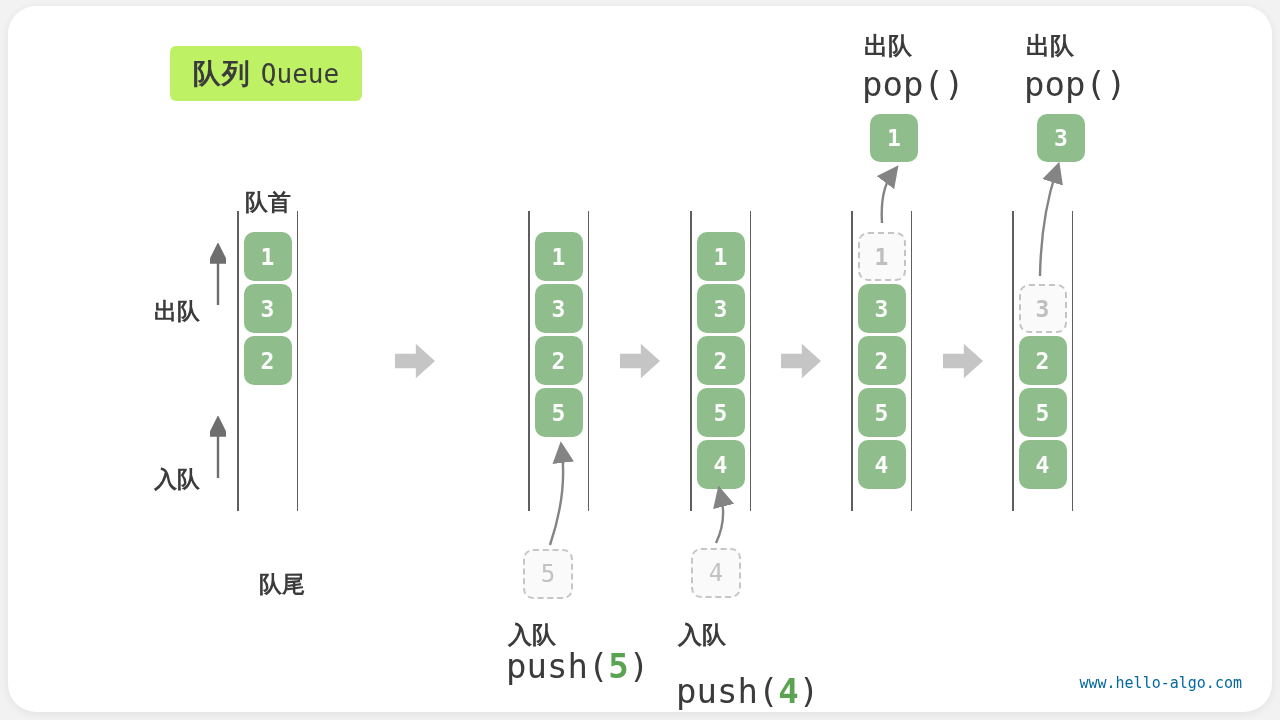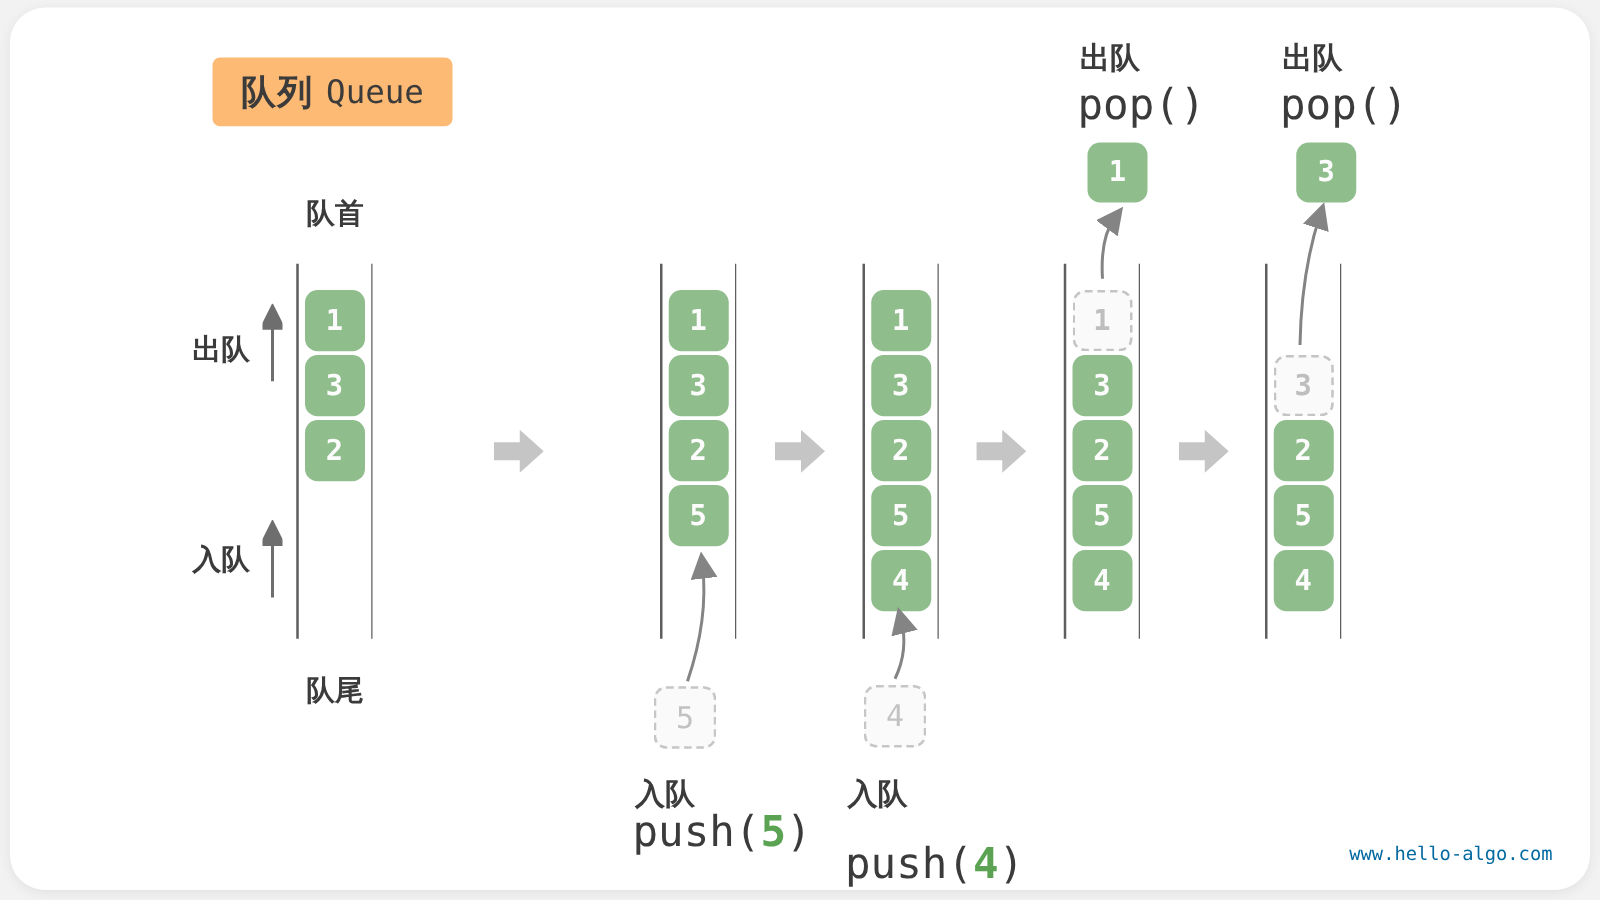--- a/index.html
+++ b/index.html
@@ -3,25 +3,25 @@
 <meta charset="utf-8">
 <style>
   * { margin: 0; padding: 0; box-sizing: border-box; }
   html, body { width: 1280px; height: 720px; overflow: hidden; background: #f2f2f2; font-family: "Liberation Sans", sans-serif; }
   .stage { position: relative; width: 1280px; height: 720px; }
   .card { position: absolute; left: 8px; top: 6px; width: 1264px; height: 706px;
           background: #ffffff; border-radius: 28px; box-shadow: 0 2px 10px rgba(0,0,0,0.07); }
   .abs { position: absolute; }
 
   .title-badge { position: absolute; left: 170px; top: 46px; width: 192px; height: 55px;
-                 background: #fdba74; border-radius: 6px; display: flex; align-items: center; justify-content: center; gap: 10px; }
+                 background: #bef264; border-radius: 6px; display: flex; align-items: center; justify-content: center; gap: 10px; }
   .title-zh { font-size: 28px; font-weight: 700; color: #3b3b3b; letter-spacing: 1px; }
   .title-en { font-family: "DejaVu Sans Mono", monospace; font-size: 26px; color: #3b3b3b; }
 
-  .cjk-label { font-size: 23px; font-weight: 700; color: #3b3b3b; }
+  .cjk-label { font-size: 23px; font-weight: 700; color: #3b3b3b; margin-top: 32px; }
   .centered { text-align: center; }
   .right-align { text-align: right; }
 
   .qcol { position: absolute; top: 211px; width: 61px; height: 300px; }
   .vline { position: absolute; top: 0; width: 1.5px; height: 300px; background: #5e5e5e; }
   .vline.left { left: 0; }
   .vline.right { right: 0; }
 
   .qbox { position: absolute; left: 6.5px; width: 48px; height: 49px; border-radius: 10px;
           background: #8fbe8c; display: flex; align-items: center; justify-content: center;
@@ -53,21 +53,21 @@
 
 <div class="stage">
   <div class="card"></div>
 
   <div class="title-badge">
     <span class="title-zh">队列</span>
     <span class="title-en">Queue</span>
   </div>
 
   <div class="abs cjk-label centered" style="left:218px; top:155px; width:100px;">队首</div>
-  <div class="abs cjk-label centered" style="left:218px; top:537px; width:100px;">队尾</div>
+  <div class="abs cjk-label centered" style="left:232px; top:537px; width:100px;">队尾</div>
 
   <div class="abs cjk-label right-align" style="left:140px; top:264px; width:60px;">出队</div>
   <svg class="abs" style="left:210px; top:243px;" width="16" height="66">
     <defs>
         <marker id="ah-up1" markerWidth="9" markerHeight="9" refX="4.5" refY="4.5" orient="auto">
           <path d="M0,0 L9,4.5 L0,9 z" fill="#6e6e6e"></path>
         </marker>
       </defs>
     <line x1="8" y1="62" x2="8" y2="10" stroke="#6e6e6e" stroke-width="2.4" marker-end="url(#ah-up1)"></line>
   </svg>

